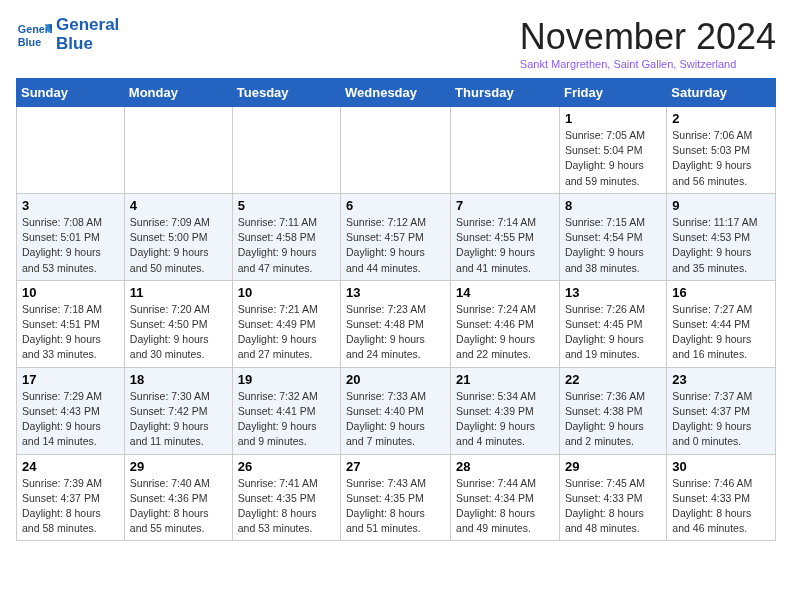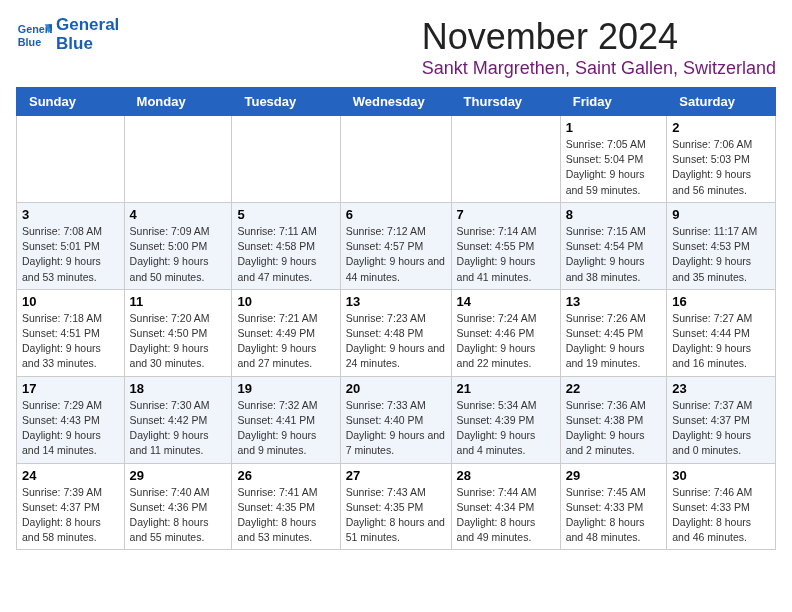--- a/index.html
+++ b/index.html
@@ -27,32 +27,32 @@
     }
     .title-area {
       text-align: left;
     }
     .month-title {
       font-size: 36px;
       font-weight: normal;
       color: #222;
     }
     .subtitle {
-      font-size: 18px;
-      color: #701a75;
+      font-size: 11px;
+      color: #8b5cf6;
     }
     table {
       width: 100%;
       border-collapse: collapse;
       font-size: 11px;
     }
     thead tr th {
       background: #2563c0;
       color: #fff;
-      padding: 6px 12px;
+      padding: 6px 4px;
       text-align: left;
       font-size: 13px;
       font-weight: bold;
       border: 1px solid #2563c0;
     }
     tbody tr td {
       border: 1px solid #ccc;
       vertical-align: top;
       padding: 4px 5px;
       width: 113px;
@@ -225,21 +225,21 @@
       <tr>
         <td>
           <span class="day-number">17</span>
           <div class="day-info">Sunrise: 7:29 AM
 Sunset: 4:43 PM
 Daylight: 9 hours and 14 minutes.</div>
         </td>
         <td>
           <span class="day-number">18</span>
           <div class="day-info">Sunrise: 7:30 AM
-Sunset: 4:42 PM
+Sunset: 7:42 PM
 Daylight: 9 hours and 11 minutes.</div>
         </td>
         <td>
           <span class="day-number">19</span>
           <div class="day-info">Sunrise: 7:32 AM
 Sunset: 4:41 PM
 Daylight: 9 hours and 9 minutes.</div>
         </td>
         <td>
           <span class="day-number">20</span>

